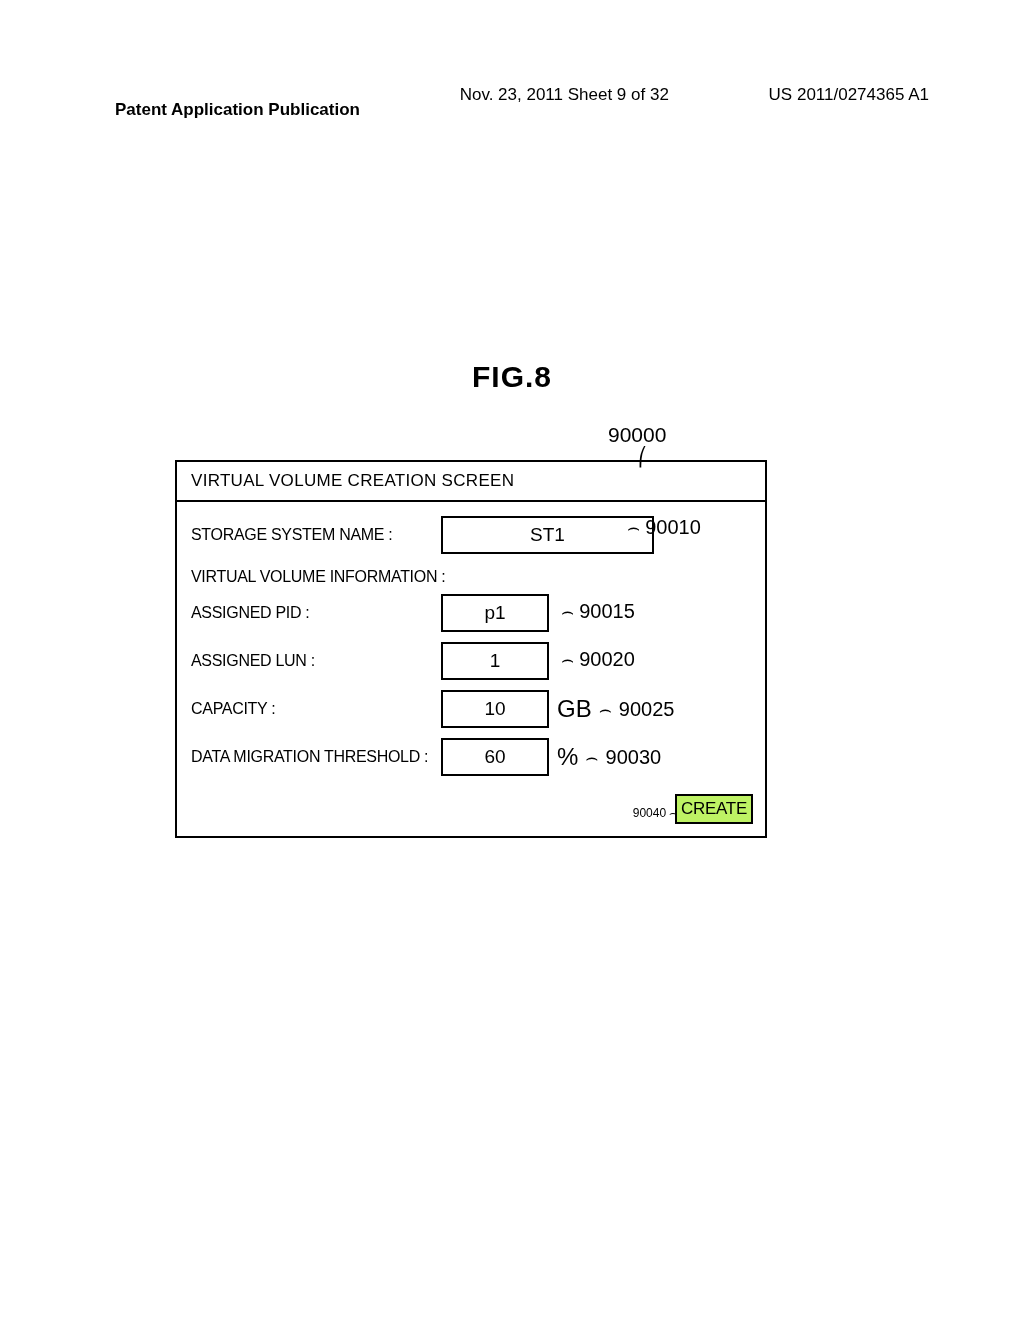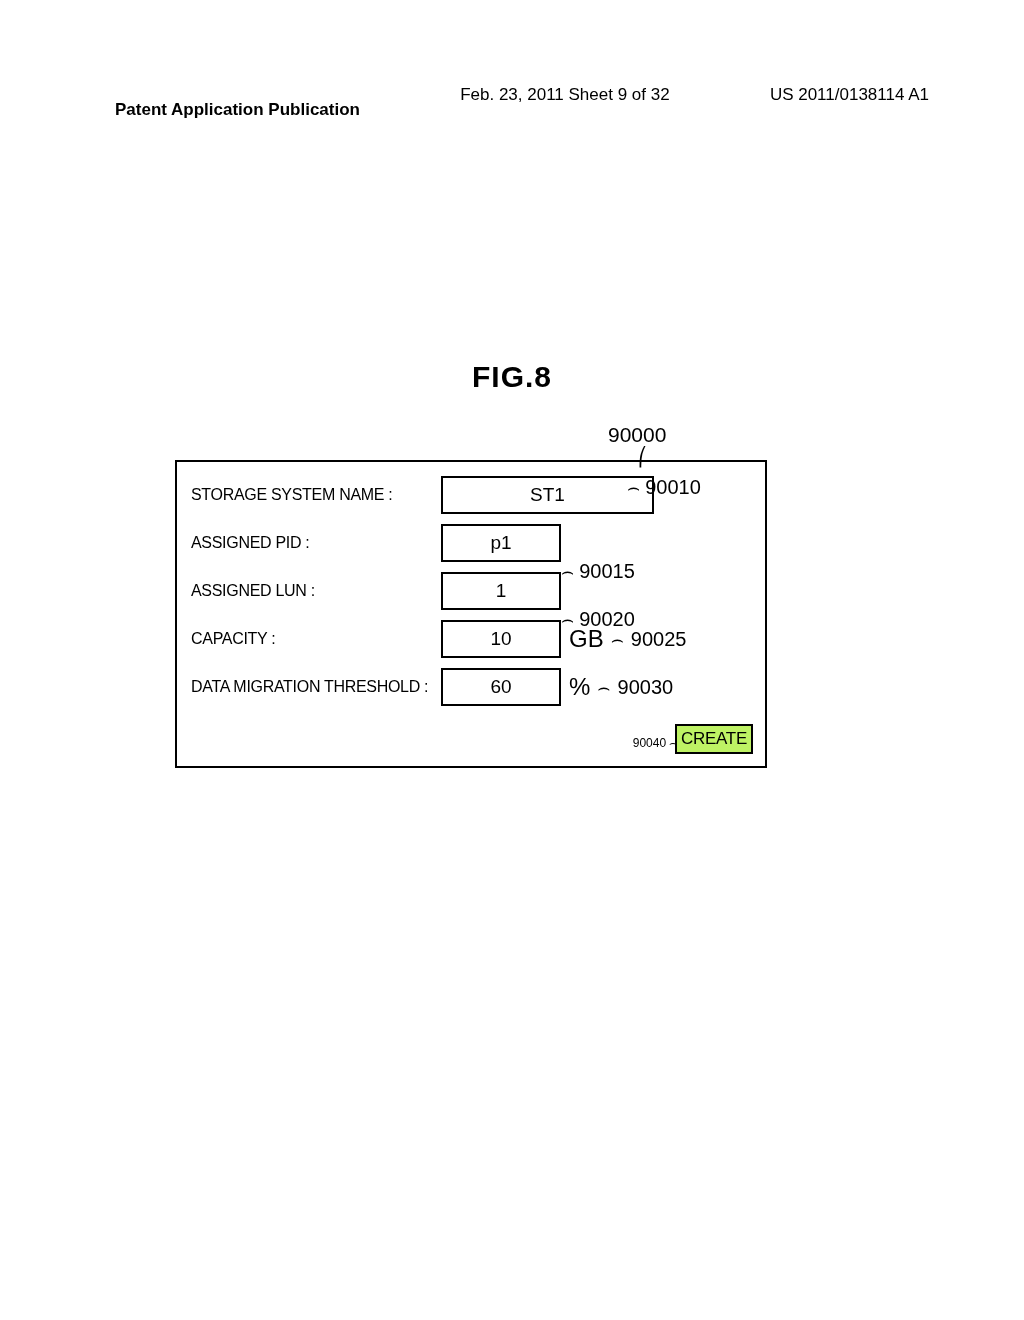--- a/index.html
+++ b/index.html
@@ -97,21 +97,21 @@
       border: 2px solid #000;
       width: 213px;
       height: 38px;
       display: flex;
       align-items: center;
       justify-content: center;
       font-size: 19px;
       font-family: Arial, sans-serif;
     }
     .form-input.narrow {
-      width: 120px;
+      width: 108px;
     }
     .unit-label {
       margin-left: 8px;
       font-size: 24px;
     }
     .ref-inline {
       font-size: 20px;
       margin-left: 2px;
     }
     .ref-row {
@@ -146,42 +146,46 @@
     }
     .tilde {
       font-family: serif;
     }
   </style>
 </head>
 <body>
 
 <div class="page-header">
   <span class="header-left">Patent Application Publication</span>
-  <span class="header-center">Feb. 23, 2011  Sheet 9 of 32</span>
-  <span class="header-right">US 2011/0138114 A1</span>
+  <span class="header-center">Nov. 23, 2011  Sheet 9 of 32</span>
+  <span class="header-right">US 2011/0274365 A1</span>
 </div>
 
 <div class="figure-caption">FIG.8</div>
 
 <div class="panel-ref">90000</div>
 <div class="panel-ref-tick curve">⎛</div>
 
 <div class="panel">
+  <div class="panel-title">VIRTUAL VOLUME CREATION SCREEN</div>
 
   <div class="panel-body">
 
     <div class="form-row">
       <span class="form-label">STORAGE SYSTEM NAME :</span>
       <div class="form-input">ST1</div>
     </div>
     <div class="ref-row r1">
       <span class="tilde">⌢&nbsp;</span>
         <span>90010</span>
     </div>
 
+    <div class="form-row compact">
+      <span class="form-label" style="flex:1">VIRTUAL VOLUME INFORMATION :</span>
+    </div>
 
     <div class="form-row">
       <span class="form-label">ASSIGNED PID :</span>
       <div class="form-input narrow">p1</div>
     </div>
     <div class="ref-row r2" style="left:384px;top:98px">
       <span class="tilde">⌢&nbsp;</span>
         <span>90015</span>
     </div>
 

